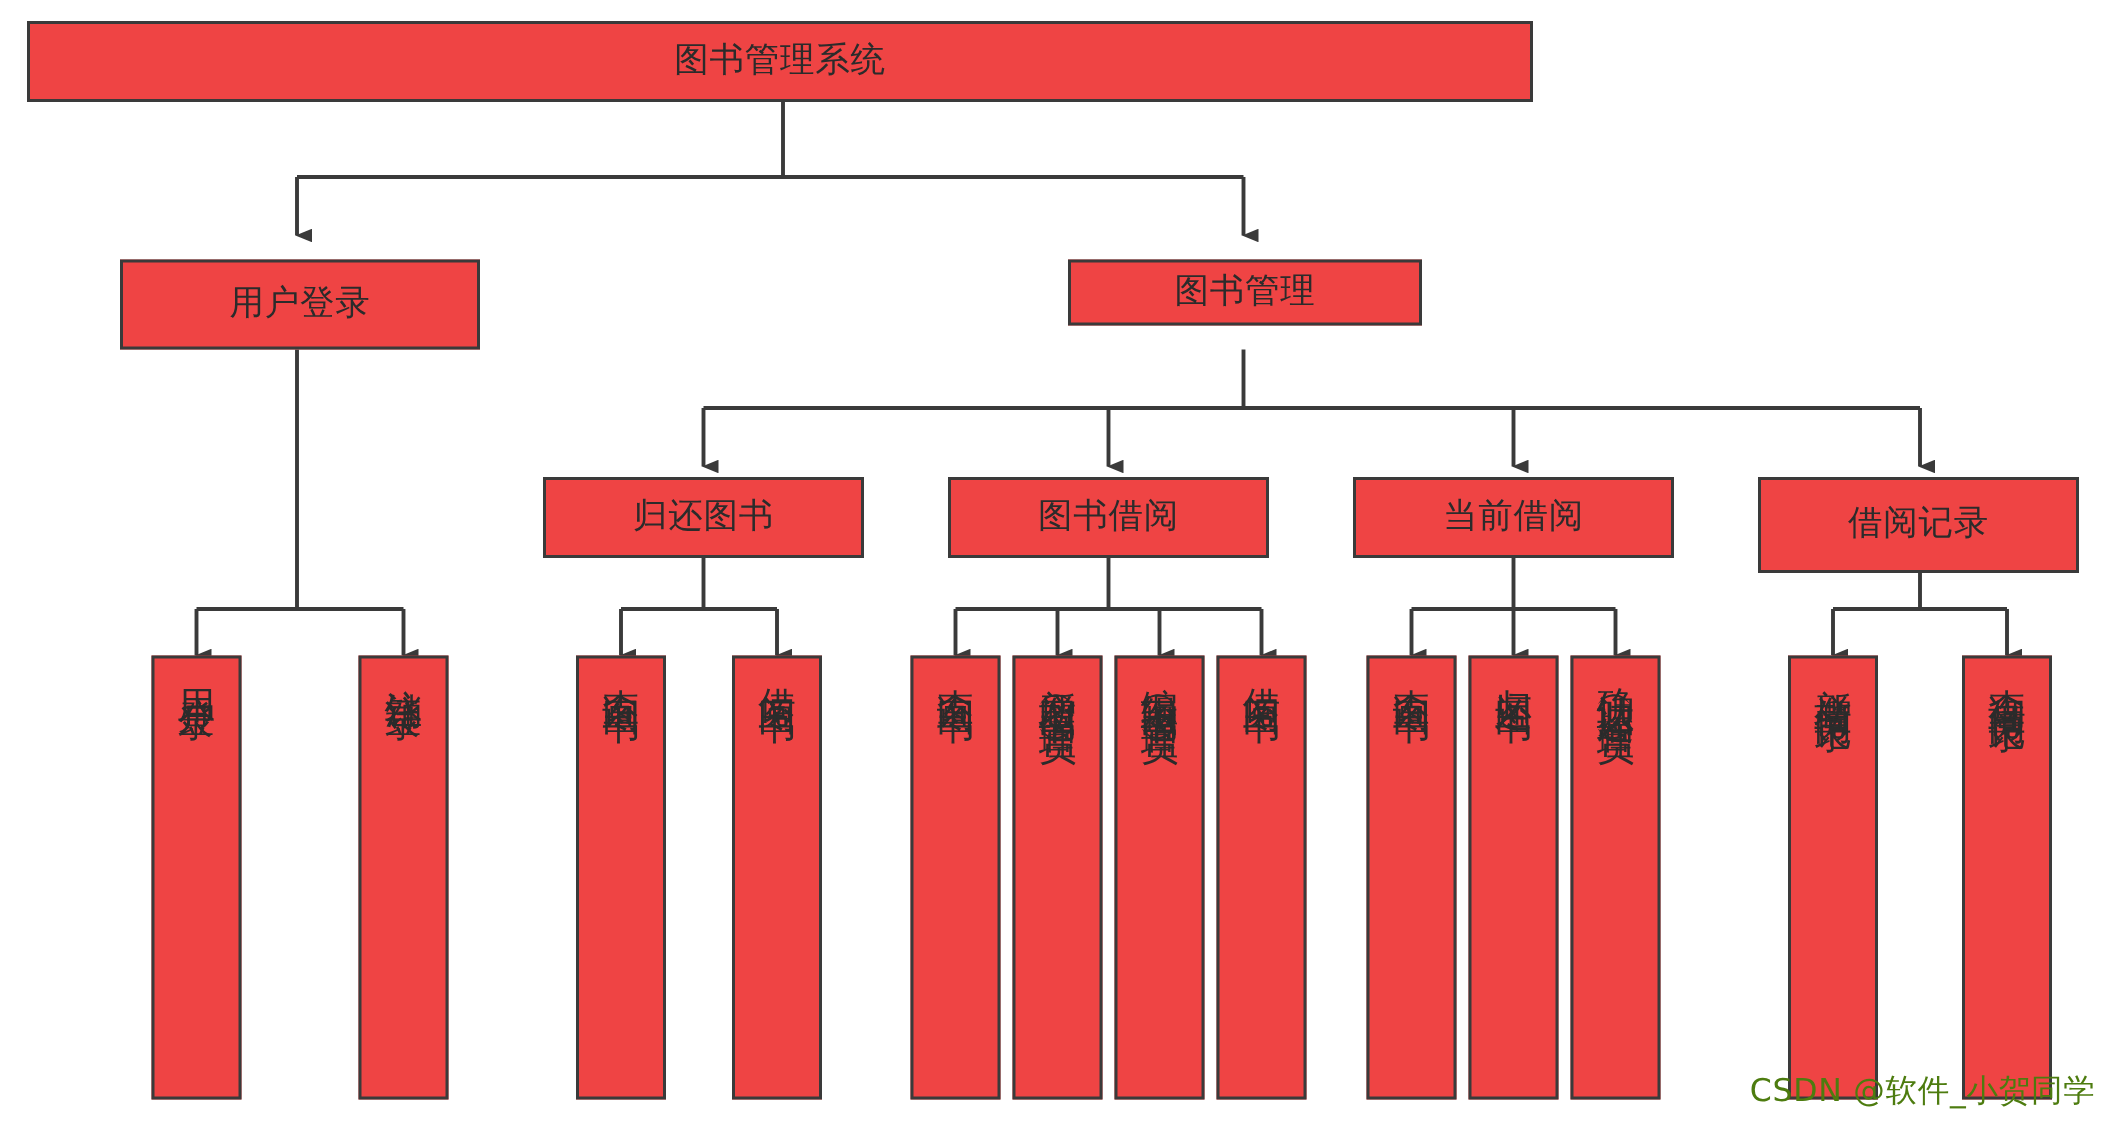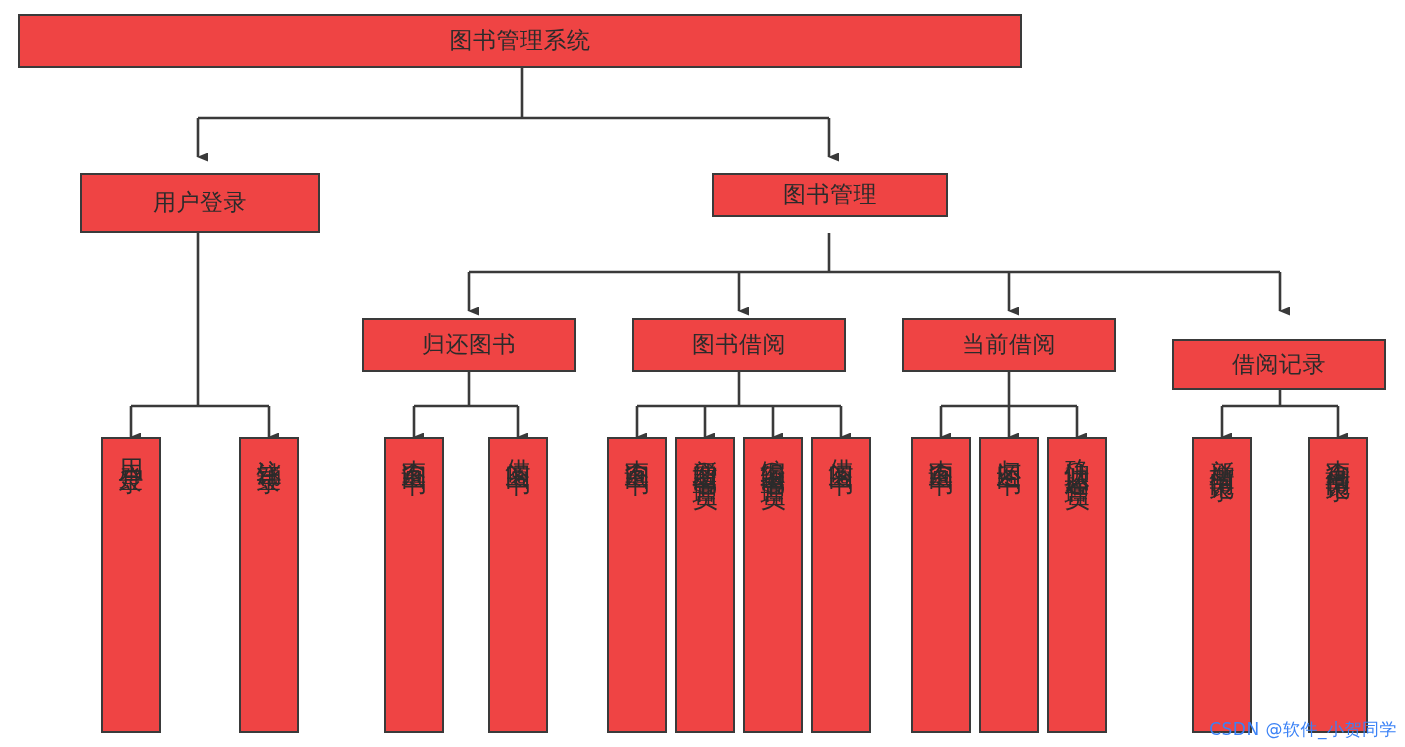--- a/index.html
+++ b/index.html
@@ -60,22 +60,22 @@
     text-orientation: upright;
     font-size: 25px;
     letter-spacing: 4px;
     line-height: 1;
     margin: 0 auto;
   }
   .watermark {
     position: absolute;
     right: 8px;
     bottom: 6px;
-    font-size: 17px;
-    color: #3b82f6;
+    font-size: 21px;
+    color: #4d7c0f;
     letter-spacing: 0.5px;
     white-space: nowrap;
   }
 </style>
 </head>
 <body>
 
 <div id="diagram-root">
 
   <svg class="edges" viewBox="0 0 1405 747">
@@ -141,21 +141,21 @@
 
   <div class="node horiz" style="left:362px; top:318px; width:214px; height:54px;">
     <span class="label">归还图书</span>
   </div>
   <div class="node horiz" style="left:632px; top:318px; width:214px; height:54px;">
     <span class="label">图书借阅</span>
   </div>
   <div class="node horiz" style="left:902px; top:318px; width:214px; height:54px;justify-content:center;">
     <span class="label">当前借阅</span>
   </div>
-  <div class="node horiz" style="left:1172px; top:318px; width:214px; height:51px;margin-top:21px;">
+  <div class="node horiz" style="left:1172px; top:318px; width:214px; height:64px;">
     <span class="label">借阅记录</span>
   </div>
 
   <div class="node vert" style="left:101px; top:437px; width:60px; height:296px;">
     <span class="label">用户登录</span>
   </div>
   <div class="node vert" style="left:239px; top:437px; width:60px; height:296px;">
     <span class="label">注销登录</span>
   </div>
 

